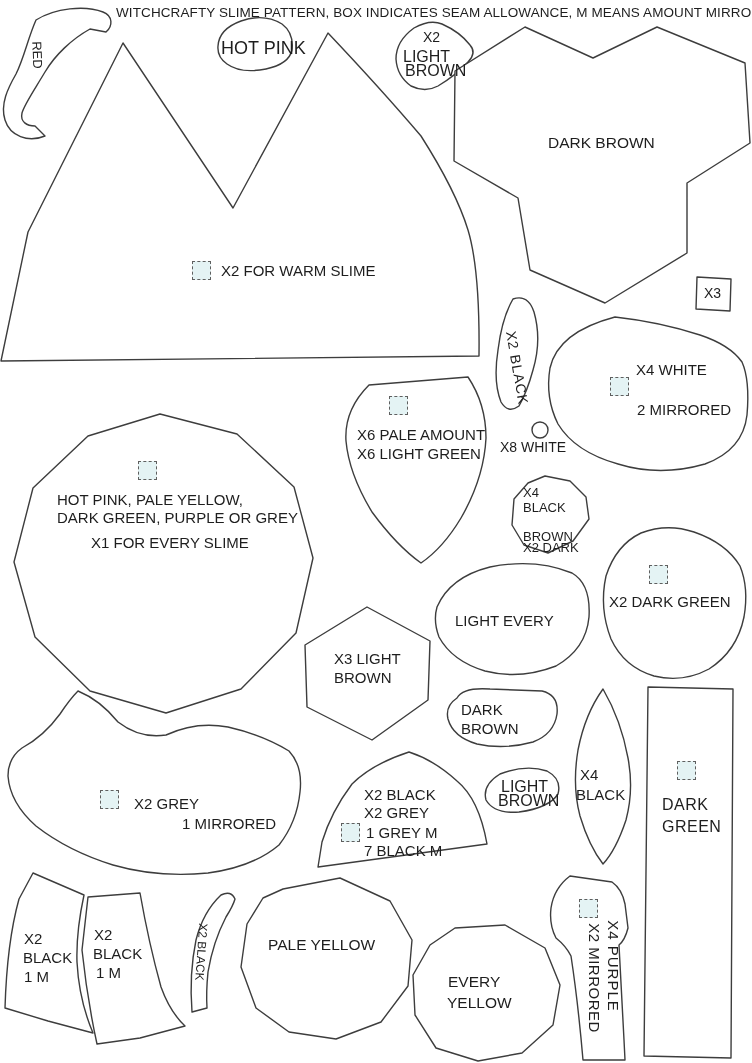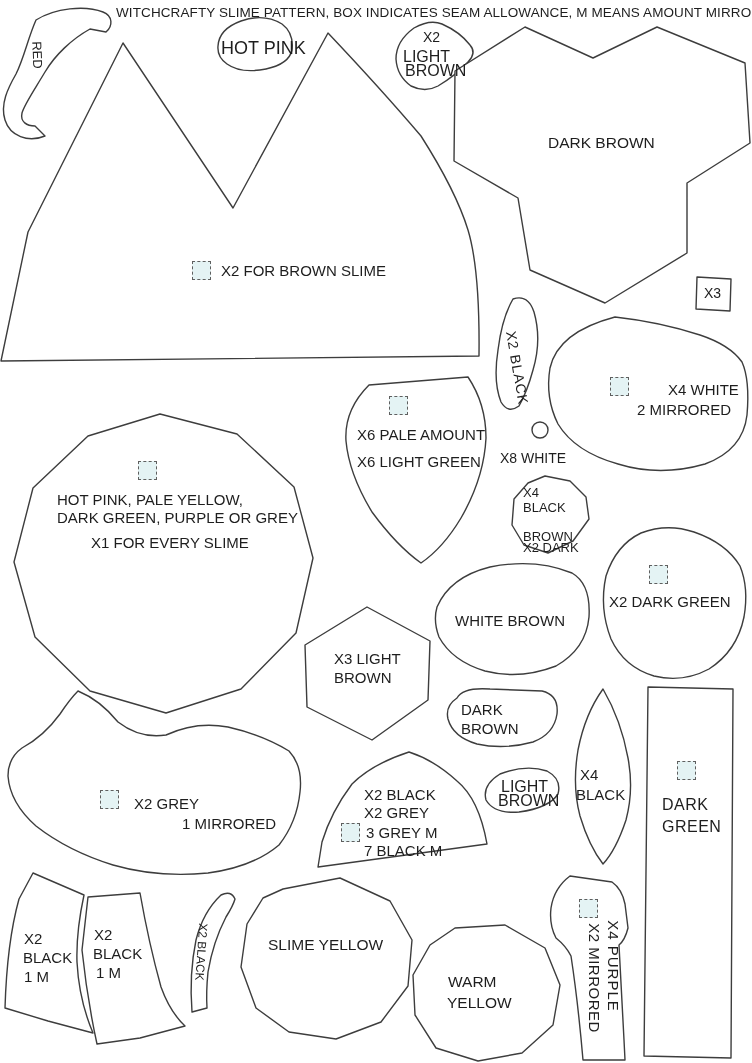--- a/index.html
+++ b/index.html
@@ -67,87 +67,87 @@
   <div class="seam" style="left:100px;top:790px;"></div>
   <div class="seam" style="left:341px;top:823px;"></div>
   <div class="seam" style="left:579px;top:899px;"></div>
 
   <div class="label f135" style="left:116px;top:6px;">WITCHCRAFTY SLIME PATTERN, BOX INDICATES SEAM ALLOWANCE, M MEANS AMOUNT MIRRORED</div>
 
   <div class="label f13 rot" style="left:22px;top:44px;transform:translate(-50%,-50%) rotate(88deg);left:37px;top:55px;">RED</div>
 
   <div class="label f145" style="left:221px;top:39px;">HOT PINK</div>
 
-  <div class="label f15" style="left:221px;top:263px;">X2 FOR BROWN SLIME</div>
+  <div class="label f15" style="left:221px;top:263px;">X2 FOR WARM SLIME</div>
 
   <div class="label f14" style="left:423px;top:30px;">X2</div>
   <div class="label f10" style="left:403px;top:49px;">LIGHT</div>
   <div class="label f10" style="left:405px;top:63px;">BROWN</div>
 
   <div class="label f155" style="left:548px;top:135px;">DARK BROWN</div>
 
   <div class="label f14" style="left:704px;top:286px;">X3</div>
 
   <div class="label f14 rot" style="left:517px;top:368px;transform:translate(-50%,-50%) rotate(80deg);letter-spacing:1px;">X2 BLACK</div>
 
-  <div class="label f15" style="left:636px;top:382px;margin-left:32px;">X4 WHITE</div>
+  <div class="label f15" style="left:636px;top:362px;">X4 WHITE</div>
   <div class="label f15" style="left:637px;top:402px;">2 MIRRORED</div>
 
   <div class="label f15" style="left:357px;top:427px;">X6 PALE AMOUNT</div>
-  <div class="label f15" style="left:357px;top:446px;margin-top:8px;">X6 LIGHT GREEN</div>
+  <div class="label f15" style="left:357px;top:446px;">X6 LIGHT GREEN</div>
 
-  <div class="label f14" style="left:500px;top:440px;margin-top:11px;">X8 WHITE</div>
+  <div class="label f14" style="left:500px;top:440px;">X8 WHITE</div>
 
   <div class="label f13" style="left:523px;top:486px;">X4</div>
   <div class="label f13" style="left:523px;top:501px;">BLACK</div>
   <div class="label f13" style="left:523px;top:541px;">X2 DARK</div>
   <div class="label f13" style="left:523px;top:530px;">BROWN</div>
 
   <div class="label f15" style="left:609px;top:594px;">X2 DARK GREEN</div>
 
   <div class="label f15" style="left:57px;top:492px;">HOT PINK, PALE YELLOW,</div>
   <div class="label f15" style="left:57px;top:510px;text-align:right;">DARK GREEN, PURPLE OR GREY</div>
   <div class="label f15" style="left:91px;top:535px;">X1 FOR EVERY SLIME</div>
 
-  <div class="label f15" style="left:455px;top:613px;">WHITE BROWN</div>
+  <div class="label f15" style="left:455px;top:613px;">LIGHT EVERY</div>
 
   <div class="label f15" style="left:334px;top:651px;">X3 LIGHT</div>
   <div class="label f15" style="left:334px;top:670px;">BROWN</div>
 
   <div class="label f15" style="left:461px;top:702px;">DARK</div>
   <div class="label f15" style="left:461px;top:721px;">BROWN</div>
 
   <div class="label f15" style="left:580px;top:767px;">X4</div>
   <div class="label f15" style="left:576px;top:787px;">BLACK</div>
 
   <div class="label f16" style="left:662px;top:797px;">DARK</div>
   <div class="label f16" style="left:662px;top:819px;">GREEN</div>
 
   <div class="label f15" style="left:134px;top:796px;">X2 GREY</div>
   <div class="label f15" style="left:134px;top:816px;margin-left:48px;">1 MIRRORED</div>
 
   <div class="label f15" style="left:364px;top:787px;">X2 BLACK</div>
   <div class="label f15" style="left:364px;top:805px;">X2 GREY</div>
-  <div class="label f15" style="left:366px;top:825px;">3 GREY M</div>
+  <div class="label f15" style="left:366px;top:825px;">1 GREY M</div>
   <div class="label f15" style="left:364px;top:843px;">7 BLACK M</div>
 
   <div class="label f10" style="left:501px;top:779px;">LIGHT</div>
   <div class="label f10" style="left:498px;top:793px;">BROWN</div>
 
   <div class="label f15" style="left:24px;top:931px;">X2</div>
   <div class="label f15" style="left:23px;top:950px;">BLACK</div>
   <div class="label f15" style="left:24px;top:969px;">1 M</div>
 
   <div class="label f15" style="left:94px;top:927px;">X2</div>
   <div class="label f15" style="left:93px;top:946px;">BLACK</div>
   <div class="label f15" style="left:96px;top:965px;">1 M</div>
 
   <div class="label f12 rot" style="left:201px;top:952px;transform:translate(-50%,-50%) rotate(94deg);">X2 BLACK</div>
 
-  <div class="label f155" style="left:268px;top:937px;">SLIME YELLOW</div>
+  <div class="label f155" style="left:268px;top:937px;">PALE YELLOW</div>
 
-  <div class="label f155" style="left:448px;top:974px;">WARM</div>
+  <div class="label f155" style="left:448px;top:974px;">EVERY</div>
   <div class="label f155" style="left:447px;top:995px;text-align:right;">YELLOW</div>
 
   <div class="label f15 rot" style="left:613px;top:966px;transform:translate(-50%,-50%) rotate(90deg);letter-spacing:1px;">X4 PURPLE</div>
   <div class="label f15 rot" style="left:594px;top:978px;transform:translate(-50%,-50%) rotate(90deg);letter-spacing:0.5px;">X2 MIRRORED</div>
 
 </div>
 
 </body></html>

